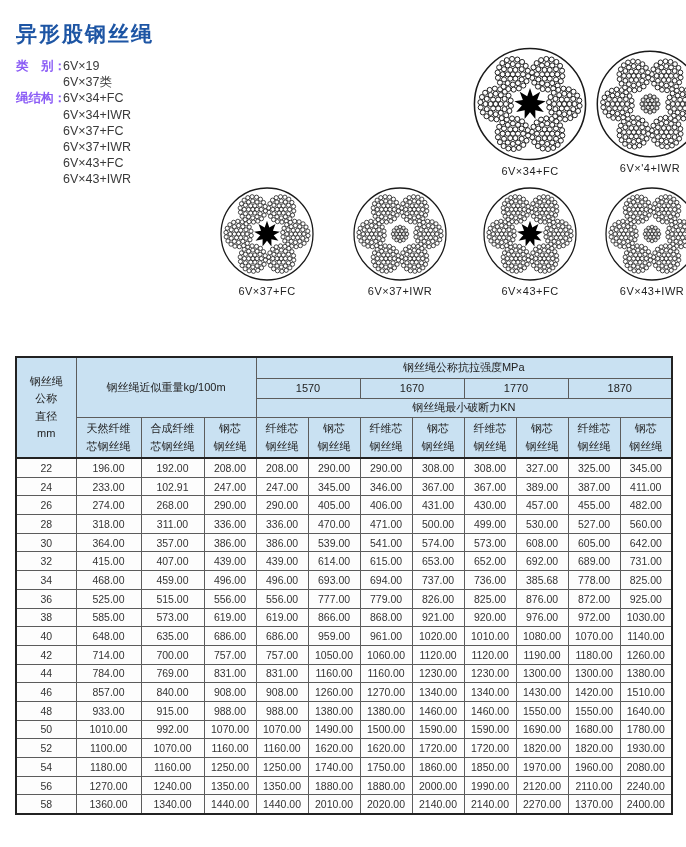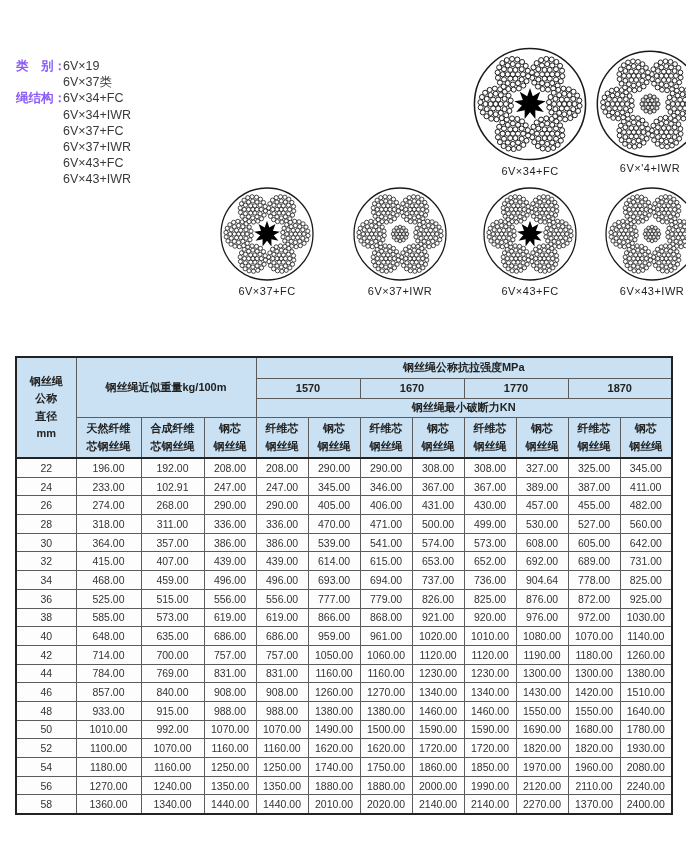--- a/index.html
+++ b/index.html
@@ -23,40 +23,41 @@
   #d2{left:178px;top:170px;width:98px;}
   #d3{left:311px;top:170px;width:98px;}
   #d4{left:441px;top:170px;width:98px;}
   #d5{left:563px;top:170px;width:98px;}
 
   
   table.spec{position:absolute;left:15px;top:356px;width:657px;border-collapse:collapse;
              table-layout:fixed;font-size:10.5px;color:#333;border:2px solid #222;}
   table.spec th,table.spec td{border:1px solid #5c5c5c;text-align:center;vertical-align:middle;
              padding:0;overflow:hidden;}
-  table.spec thead th{background:#c9e1f2;font-weight:bold;color:#222;font-size:11px;
+  table.spec thead th{background:#c9e1f2;font-weight:normal;color:#222;font-size:11px;
              white-space:pre-line;line-height:1.55;}
   table.spec thead{border-bottom:2px solid #222;}
   tr.h1 th{height:20px;}
   tr.h2 th{height:19px;font-size:11.5px;text-align:center;}
   tr.h3 th{height:18px;}
   tr.h4 th{height:39px;}
   table.spec tbody td{height:17.7px;background:#fdfdfd;}
   th.sec,td.sec{border-left:2px solid #222;}
   th.diah{font-size:11.5px;}
 
   
   .footnote{position:absolute;left:18px;top:818px;font-size:11.5px;color:#3a3a3a;
             letter-spacing:0.3px;}
 </style>
 </head>
 <body>
 
 <div class="page">
 
+  <div class="title">异形股钢丝绳</div>
 
   <div class="meta">
     <div class="meta-row">
       <span class="meta-label">类　别：</span>
       <span class="meta-value">6V×19</span>
     </div>
     <div class="meta-row">
       <span class="meta-label"></span>
       <span class="meta-value">6V×37类</span>
     </div>
@@ -1739,21 +1740,21 @@
         <tr>
           <td>34</td>
           <td>468.00</td>
           <td>459.00</td>
           <td>496.00</td>
           <td class="sec">496.00</td>
           <td>693.00</td>
           <td>694.00</td>
           <td>737.00</td>
           <td>736.00</td>
-          <td>904.64</td>
+          <td>385.68</td>
           <td>778.00</td>
           <td>825.00</td>
         </tr>
         <tr>
           <td>36</td>
           <td>525.00</td>
           <td>515.00</td>
           <td>556.00</td>
           <td class="sec">556.00</td>
           <td>777.00</td>

